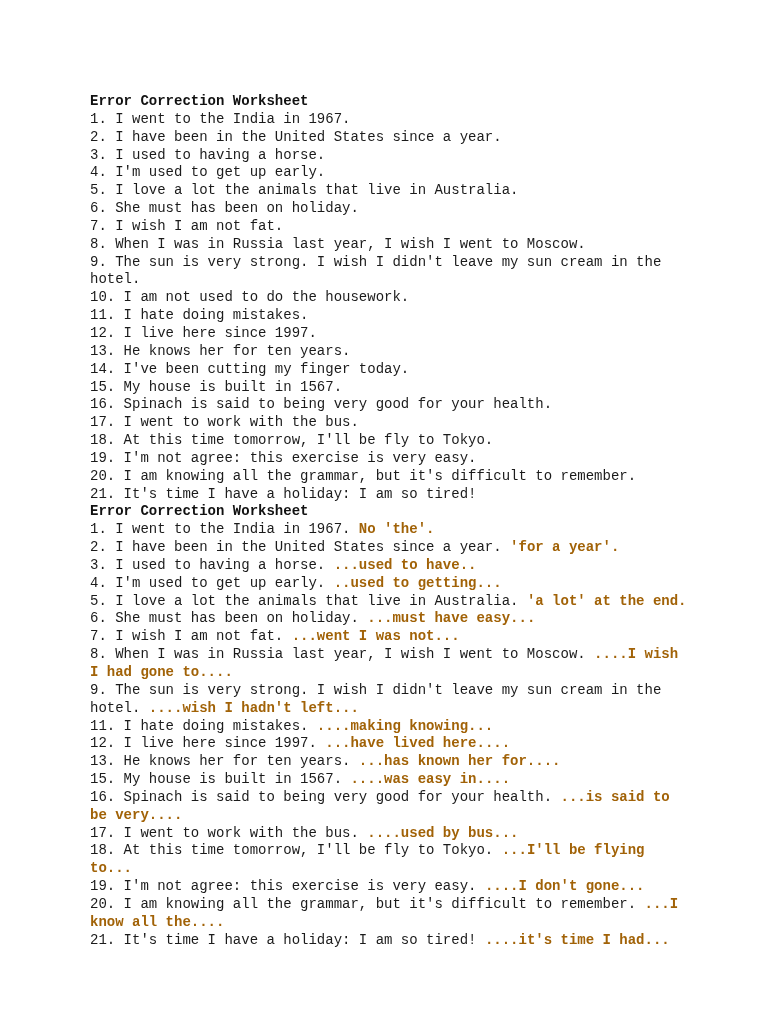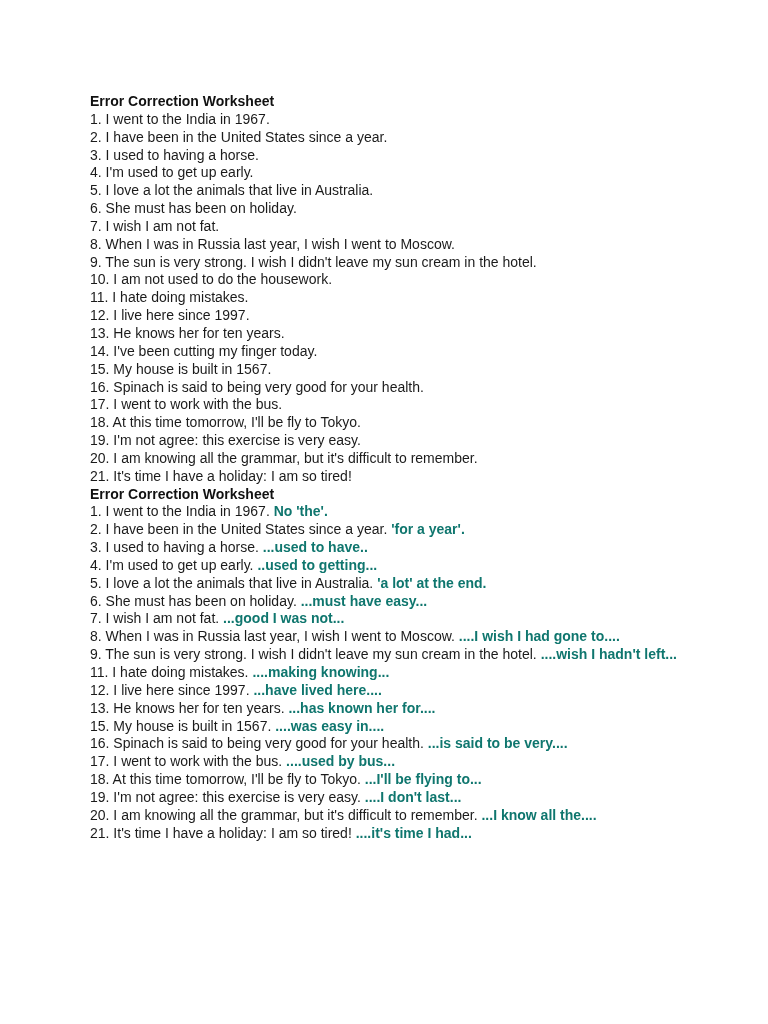--- a/index.html
+++ b/index.html
@@ -6,42 +6,42 @@
     margin: 0;
     padding: 0;
     background: #ffffff;
   }
   .page {
     position: relative;
     width: 768px;
     height: 1024px;
     background: #ffffff;
     overflow: hidden;
-    font-family: Liberation Sans, sans-serif;
+    font-family: Liberation Mono, monospace;
     color: #1b1b1b;
   }
   .content {
     position: absolute;
     left: 90px;
     top: 93px;
     width: 600px;
     font-size: 14px;
     line-height: 17.85px;
   }
   .line {
     margin: 0;
     padding: 0;
   }
   .title {
     font-weight: bold;
     color: #111111;
   }
   .line b {
     font-weight: bold;
-    color: #0f766e;
+    color: #a16207;
   }
 </style>
 </head>
 <body>
 
 <div class="page">
   <div class="content">
 
     <p class="line title">Error Correction Worksheet</p>
 
@@ -71,29 +71,29 @@
 
     <p class="line title">Error Correction Worksheet</p>
 
     <div>
         <p class="line"><span>1. I went to the India in 1967. </span><b>No 'the'.</b></p>
         <p class="line"><span>2. I have been in the United States since a year. </span><b>'for a year'.</b></p>
         <p class="line"><span>3. I used to having a horse. </span><b>...used to have..</b></p>
         <p class="line"><span>4. I'm used to get up early. </span><b>..used to getting...</b></p>
         <p class="line"><span>5. I love a lot the animals that live in Australia. </span><b>'a lot' at the end.</b></p>
         <p class="line"><span>6. She must has been on holiday. </span><b>...must have easy...</b></p>
-        <p class="line"><span>7. I wish I am not fat. </span><b>...good I was not...</b></p>
+        <p class="line"><span>7. I wish I am not fat. </span><b>...went I was not...</b></p>
         <p class="line"><span>8. When I was in Russia last year, I wish I went to Moscow. </span><b>....I wish I had gone to....</b></p>
         <p class="line"><span>9. The sun is very strong. I wish I didn't leave my sun cream in the hotel. </span><b>....wish I hadn't left...</b></p>
         <p class="line"><span>11. I hate doing mistakes. </span><b>....making knowing...</b></p>
         <p class="line"><span>12. I live here since 1997. </span><b>...have lived here....</b></p>
         <p class="line"><span>13. He knows her for ten years. </span><b>...has known her for....</b></p>
         <p class="line"><span>15. My house is built in 1567. </span><b>....was easy in....</b></p>
         <p class="line"><span>16. Spinach is said to being very good for your health. </span><b>...is said to be very....</b></p>
         <p class="line"><span>17. I went to work with the bus. </span><b>....used by bus...</b></p>
         <p class="line"><span>18. At this time tomorrow, I'll be fly to Tokyo. </span><b>...I'll be flying to...</b></p>
-        <p class="line"><span>19. I'm not agree: this exercise is very easy. </span><b>....I don't last...</b></p>
+        <p class="line"><span>19. I'm not agree: this exercise is very easy. </span><b>....I don't gone...</b></p>
         <p class="line"><span>20. I am knowing all the grammar, but it's difficult to remember. </span><b>...I know all the....</b></p>
         <p class="line"><span>21. It's time I have a holiday: I am so tired! </span><b>....it's time I had...</b></p>
       </div>
 
   </div>
 </div>
 
 </body></html>

